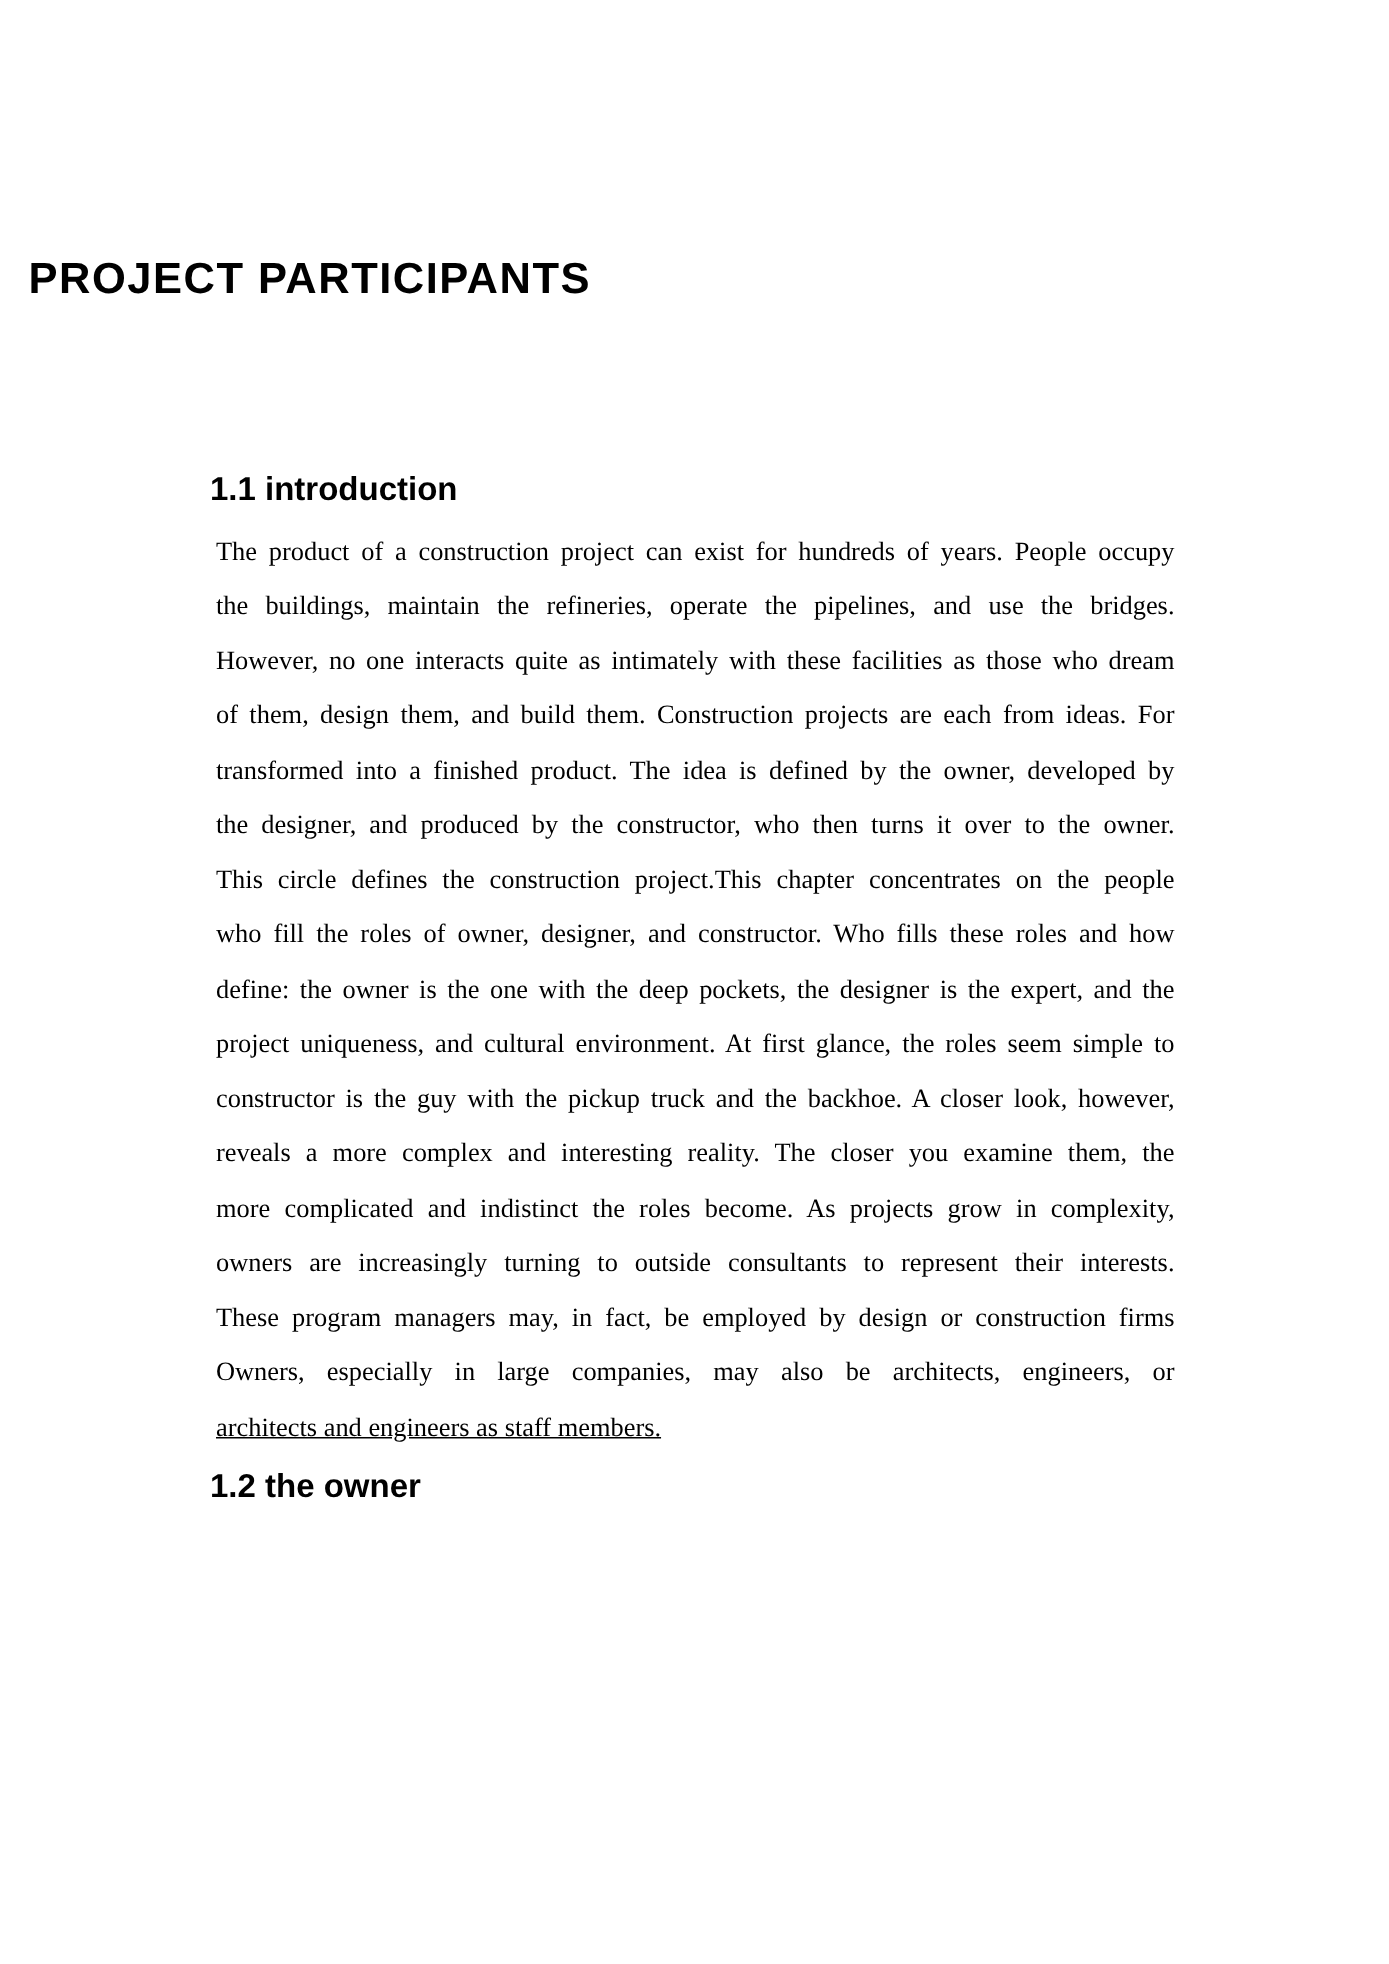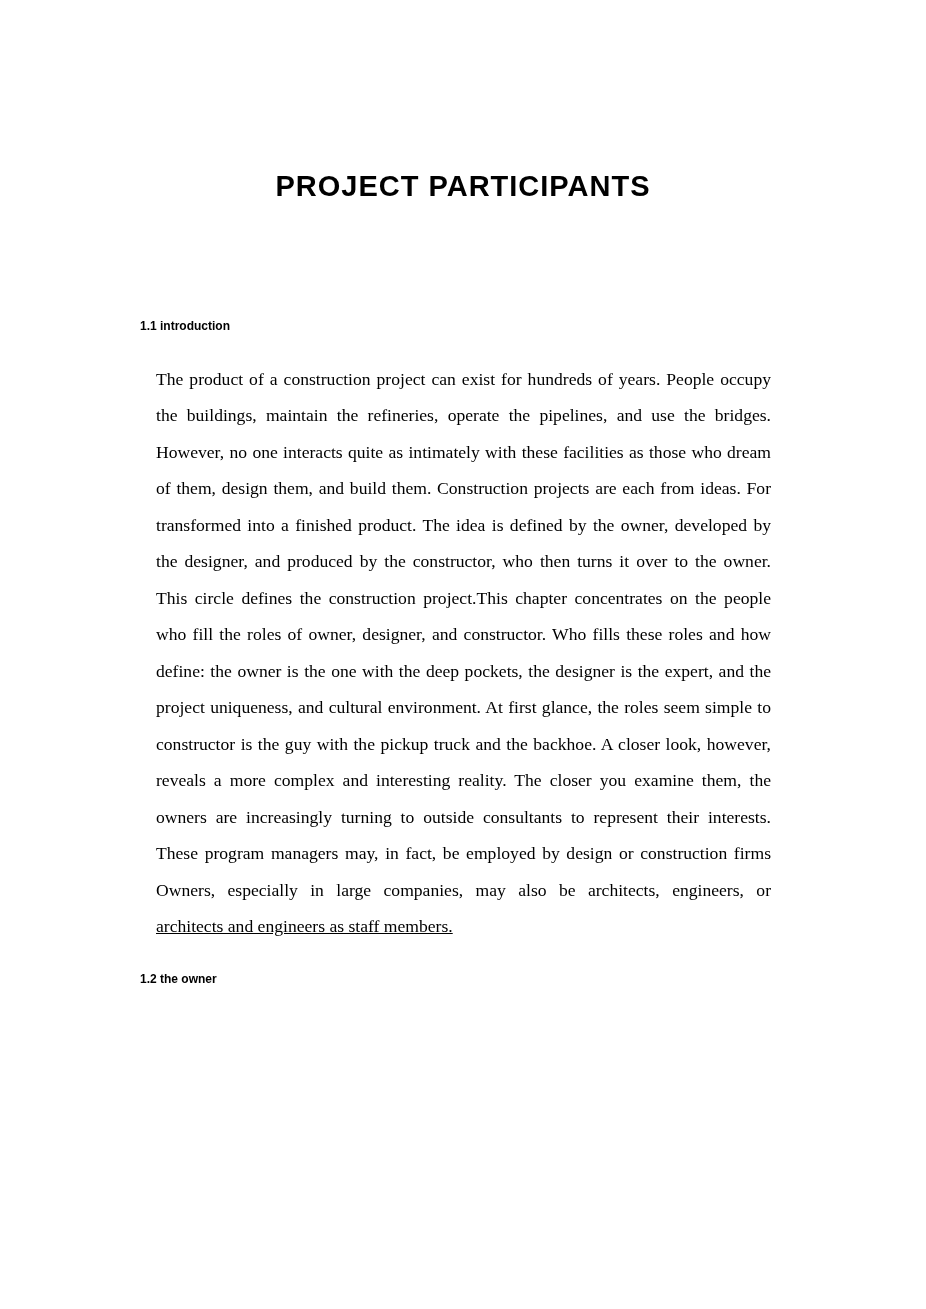--- a/index.html
+++ b/index.html
@@ -10,41 +10,41 @@
     .page {
       position: relative;
       width: 926px;
       height: 1309px;
       background: #ffffff;
       overflow: hidden;
       color: #000000;
     }
     .doc-title {
       margin: 169px 0 0 0;
-      text-align: center;
       font-family: "Liberation Sans", sans-serif;
       font-weight: 700;
       font-size: 29px;
       line-height: 34px;
       letter-spacing: 1px;
       color: #000000;
+      padding-left: 19px;
     }
     .content {
       margin: 105px 139px 0 140px; 
     }
     .section-heading {
       margin: 0;
       font-family: "Liberation Sans", sans-serif;
       font-weight: 700;
-      font-size: 12px;
+      font-size: 22px;
       line-height: 36.5px;
       color: #000000;
     }
     .para {
-      margin: 16px;
+      margin: 4px;
       font-family: "Liberation Serif", serif;
       font-weight: 400;
       font-size: 17.6px;
       line-height: 36.5px;
       color: #000000;
     }
     .para .line {
       text-align: justify;
       text-align-last: justify;
     }
@@ -70,20 +70,21 @@
         <div class="line">However, no one interacts quite as intimately with these facilities as those who dream</div>
         <div class="line">of them, design them, and build them. Construction projects are each from ideas. For</div>
         <div class="line">transformed into a finished product. The idea is defined by the owner, developed by</div>
         <div class="line">the designer, and produced by the constructor, who then turns it over to the owner.</div>
         <div class="line">This circle defines the construction project.This chapter concentrates on the people</div>
         <div class="line">who fill the roles of owner, designer, and constructor. Who fills these roles and how</div>
         <div class="line">define: the owner is the one with the deep pockets, the designer is the expert, and the</div>
         <div class="line">project uniqueness, and cultural environment. At first glance, the roles seem simple to</div>
         <div class="line">constructor is the guy with the pickup truck and the backhoe. A closer look, however,</div>
         <div class="line">reveals a more complex and interesting reality. The closer you examine them, the</div>
+        <div class="line">more complicated and indistinct the roles become. As projects grow in complexity,</div>
         <div class="line">owners are increasingly turning to outside consultants to represent their interests.</div>
         <div class="line">These program managers may, in fact, be employed by design or construction firms</div>
         <div class="line">Owners, especially in large companies, may also be architects, engineers, or</div>
         <div class="line last-left">architects and engineers as staff members.</div>
       </div>
 
     <h2 class="section-heading">1.2 the owner</h2>
 
 
   </div>

